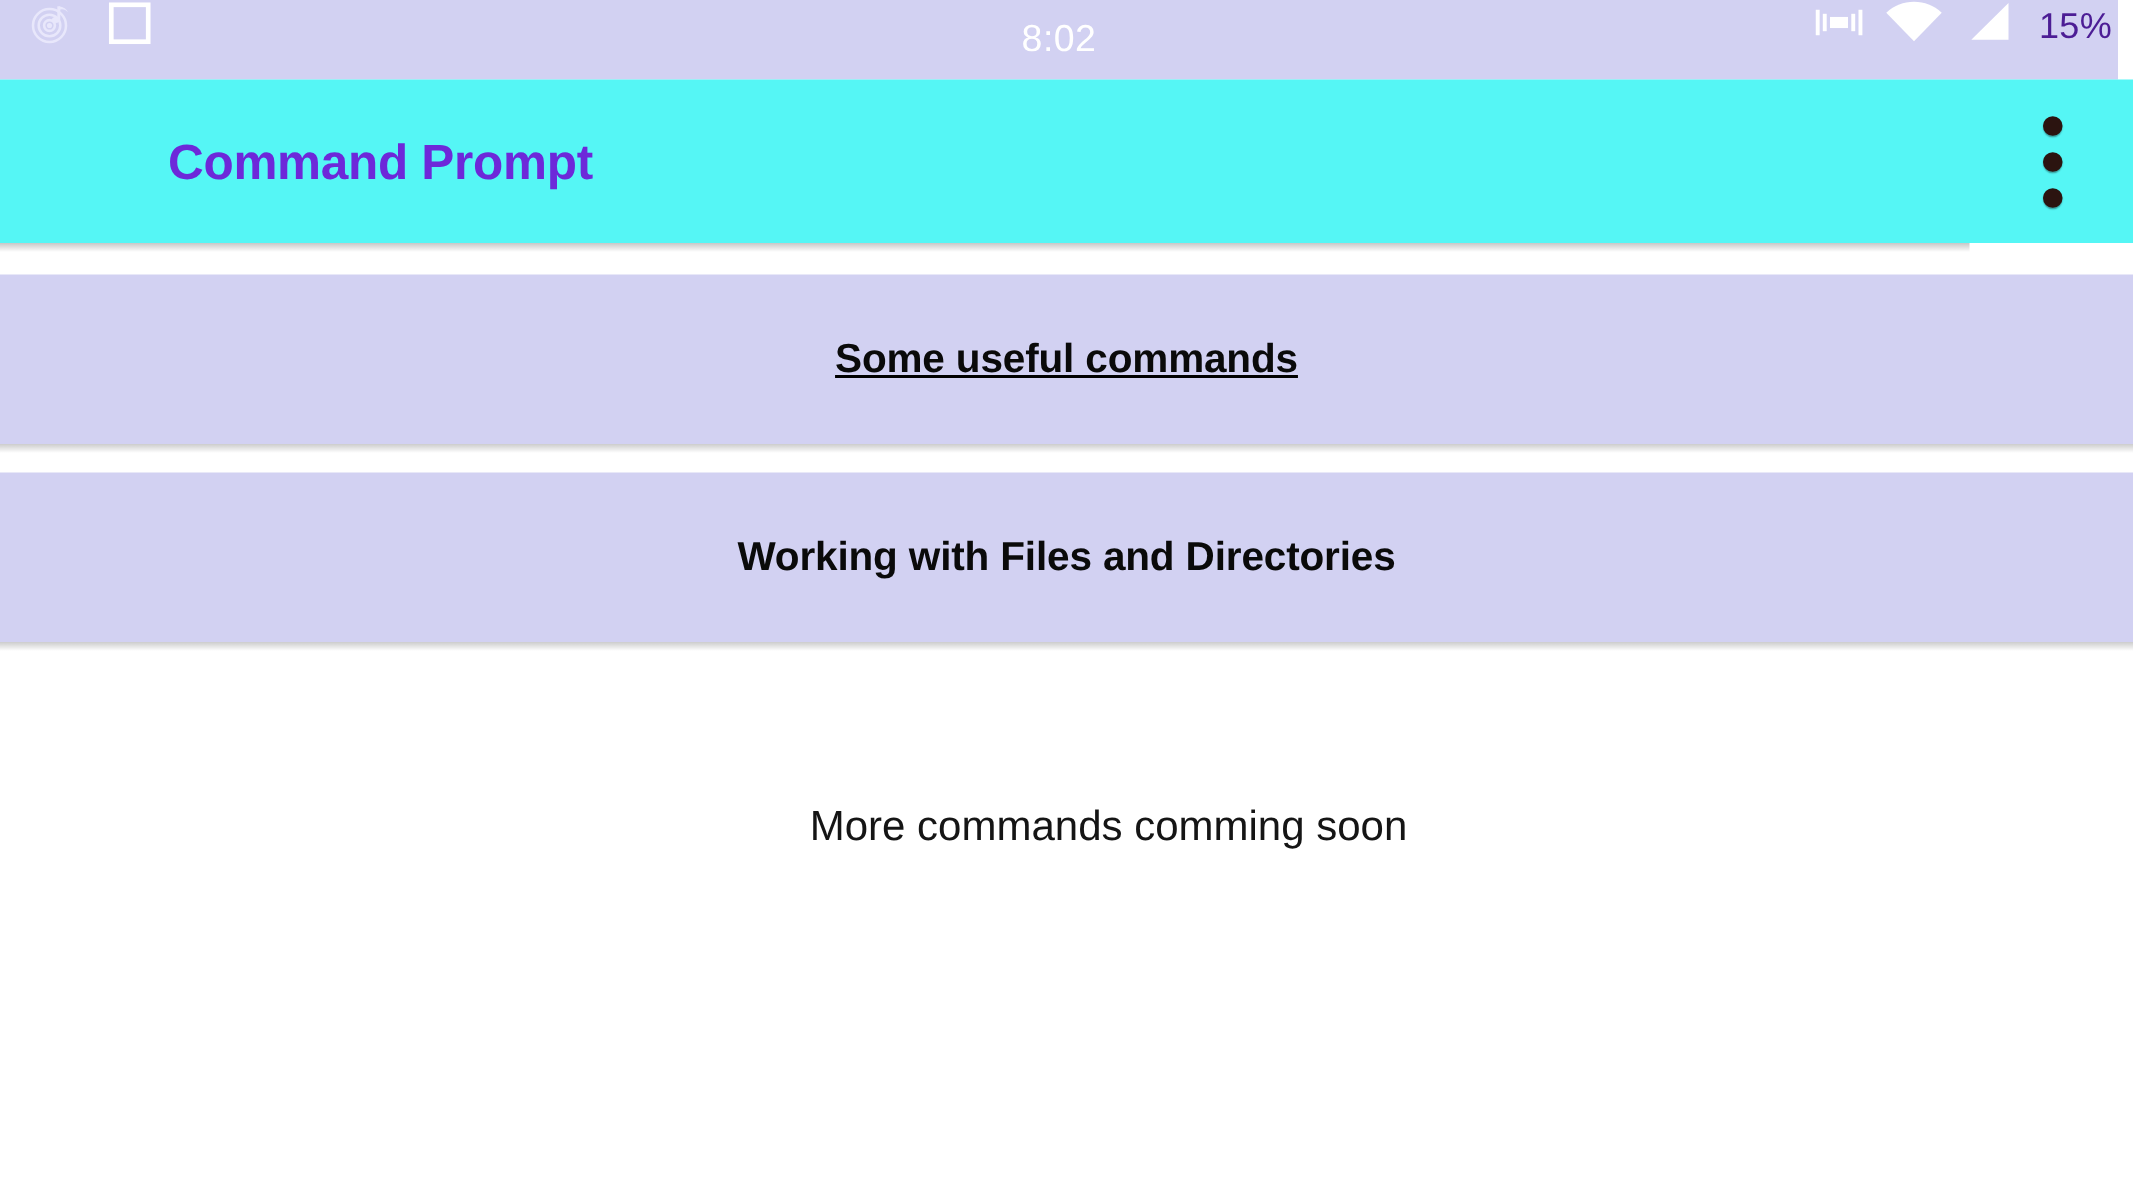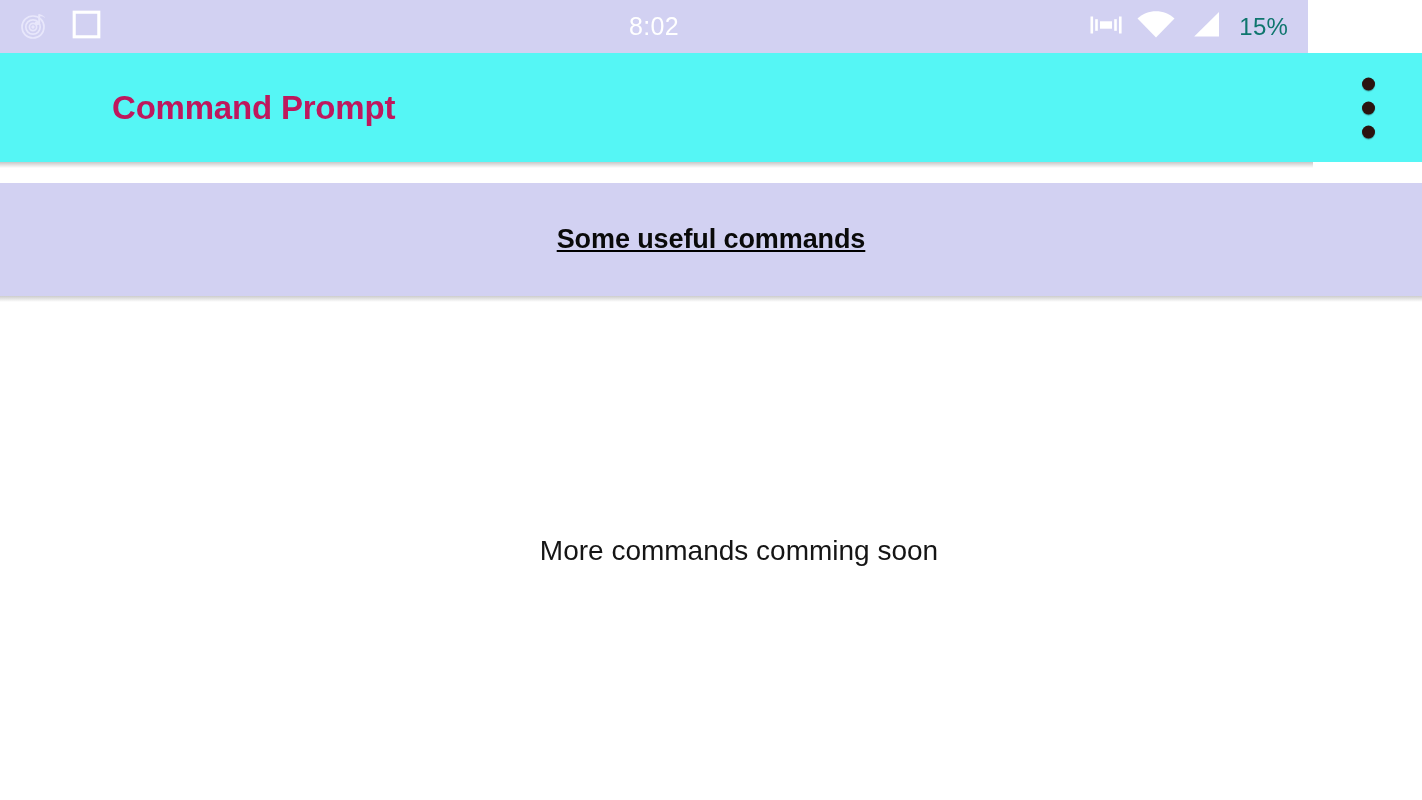--- a/index.html
+++ b/index.html
@@ -19,27 +19,27 @@
     position: relative;
     width: 1422px;
     height: 800px;
     background: #ffffff;
   }
 
   
   .status-bar {
     position: absolute;
     left: 0; top: 0;
-    width: 1308px;
+    width: 1412px;
     height: 53px;
     background: #d2d1f2;
     display: flex;
-    align-items: center;
+    align-items: flex-start;
     box-sizing: border-box;
-    padding: 0 20px 0 20px;
+    padding: 0 4px 0 20px;
   }
   .status-left {
     display: flex;
     align-items: center;
     gap: 22px;
   }
   .status-center {
     position: absolute;
     left: 0; right: 0;
     top: 0; bottom: 0;
@@ -56,42 +56,42 @@
   }
   .status-right {
     margin-left: auto;
     display: flex;
     align-items: center;
     gap: 13px;
     position: relative;
     z-index: 2;
   }
   .battery-pct {
-    color: #0f766e;
+    color: #4c1d95;
     font-size: 24px;
     margin-left: 3px;
     letter-spacing: 0.2px;
   }
   .sicon { display: block; }
 
   
   .app-bar {
     position: absolute;
     left: 0; top: 53px;
     width: 1422px;
     height: 109px;
     background: #55f6f5;
     display: flex;
     align-items: center;
   }
   .app-bar-title {
     margin-left: 112px;
     font-size: 33px;
     font-weight: bold;
-    color: #be185d;
+    color: #6d28d9;
     letter-spacing: -0.2px;
     font-family: "Liberation Sans", sans-serif;
   }
   .overflow-menu {
     position: absolute;
     right: 43px;
     top: 50%;
     transform: translateY(-50%);
     display: flex;
     flex-direction: column;
@@ -270,17 +270,20 @@
       <span class="dot"></span>
       <span class="dot"></span>
     </div>
   </div>
   <div class="app-bar-shadow"></div>
 
   <div class="card" id="card-0">
     <span class="card-title">Some useful commands</span>
   </div>
 
+  <div class="card" id="card-1">
+    <span class="card-title">Working with Files and Directories</span>
+  </div>
 
   <div class="coming-soon">More commands comming soon</div>
 
 
 </div>
 
 </body></html>

